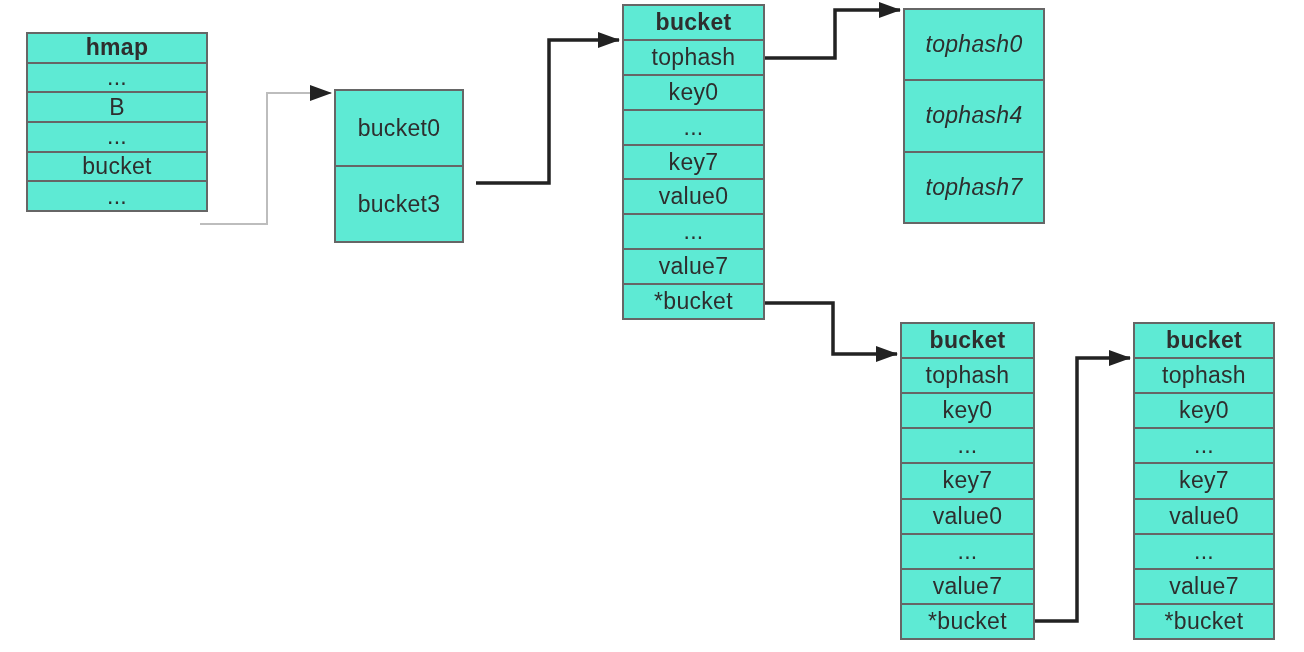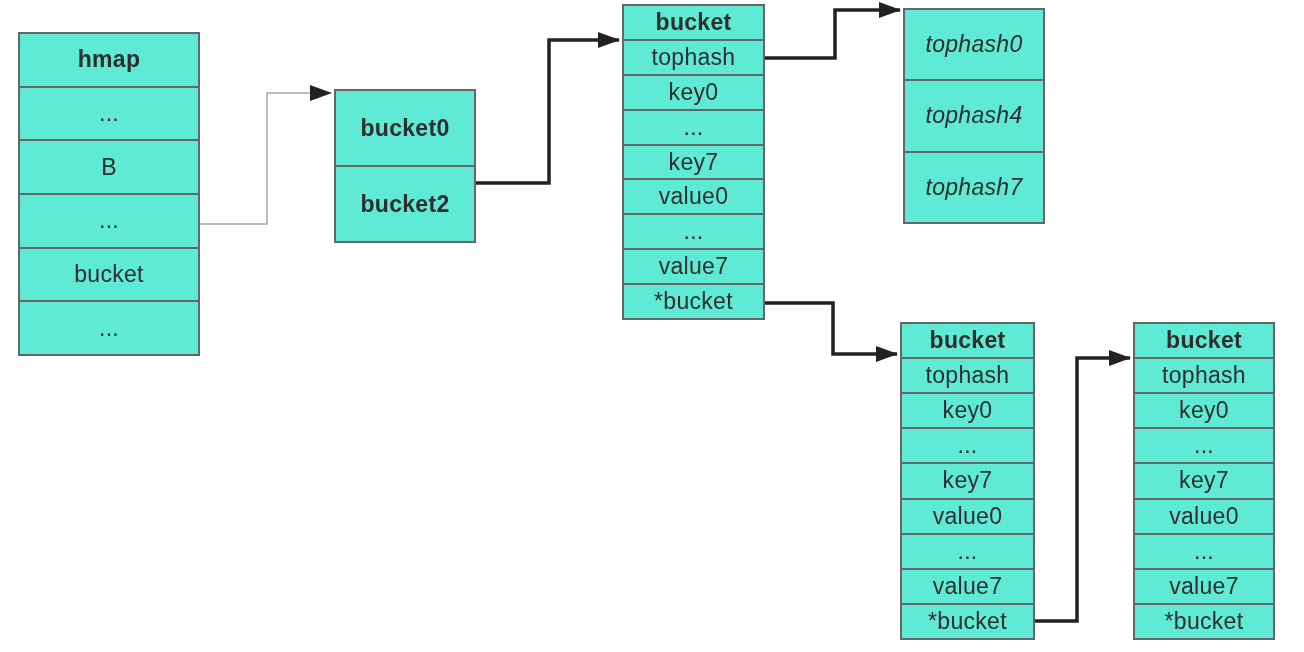--- a/index.html
+++ b/index.html
@@ -17,22 +17,22 @@
     border: 2px solid var(--border, #666);
     background: #5eead4;
   }
   .row {
     flex: 1; display: flex; align-items: center; justify-content: center;
     font-size: 23px; color: var(--text, #2e2e2e);
     letter-spacing: 0.3px; white-space: nowrap; overflow: hidden;
   }
   .row + .row { border-top: 2px solid var(--border, #666); }
   .hdr { font-weight: bold; }
-  #t1 { left: 18px;   top: 32px;  width: 182px; height: 324px; }
-  #t2 { left: 334px;  top: 89px;  width: 142px; height: 154px; font-weight: bold; }
+  #t1 { left: 26px;   top: 32px;  width: 182px; height: 180px; }
+  #t2 { left: 334px;  top: 89px;  width: 130px; height: 154px; }
   #t3 { left: 622px;  top: 4px;   width: 143px; height: 316px; }
   #t4 { left: 903px;  top: 8px;   width: 142px; height: 216px; font-style: italic; }
   #t5 { left: 900px;  top: 322px; width: 135px; height: 318px; }
   #t6 { left: 1133px; top: 322px; width: 142px; height: 318px; }
 </style>
 </head>
 <body>
 
 <div class="canvas">
 
@@ -53,21 +53,21 @@
     <div class="row hdr">hmap</div>
     <div class="row">...</div>
     <div class="row">B</div>
     <div class="row">...</div>
     <div class="row">bucket</div>
     <div class="row">...</div>
   </div>
 
   <div class="tbl" id="t2">
     <div class="row">bucket0</div>
-    <div class="row">bucket2</div>
+    <div class="row">bucket3</div>
   </div>
 
   <div class="tbl" id="t3">
     <div class="row hdr">bucket</div>
     <div class="row">tophash</div>
     <div class="row">key0</div>
     <div class="row">...</div>
     <div class="row">key7</div>
     <div class="row">value0</div>
     <div class="row">...</div>

